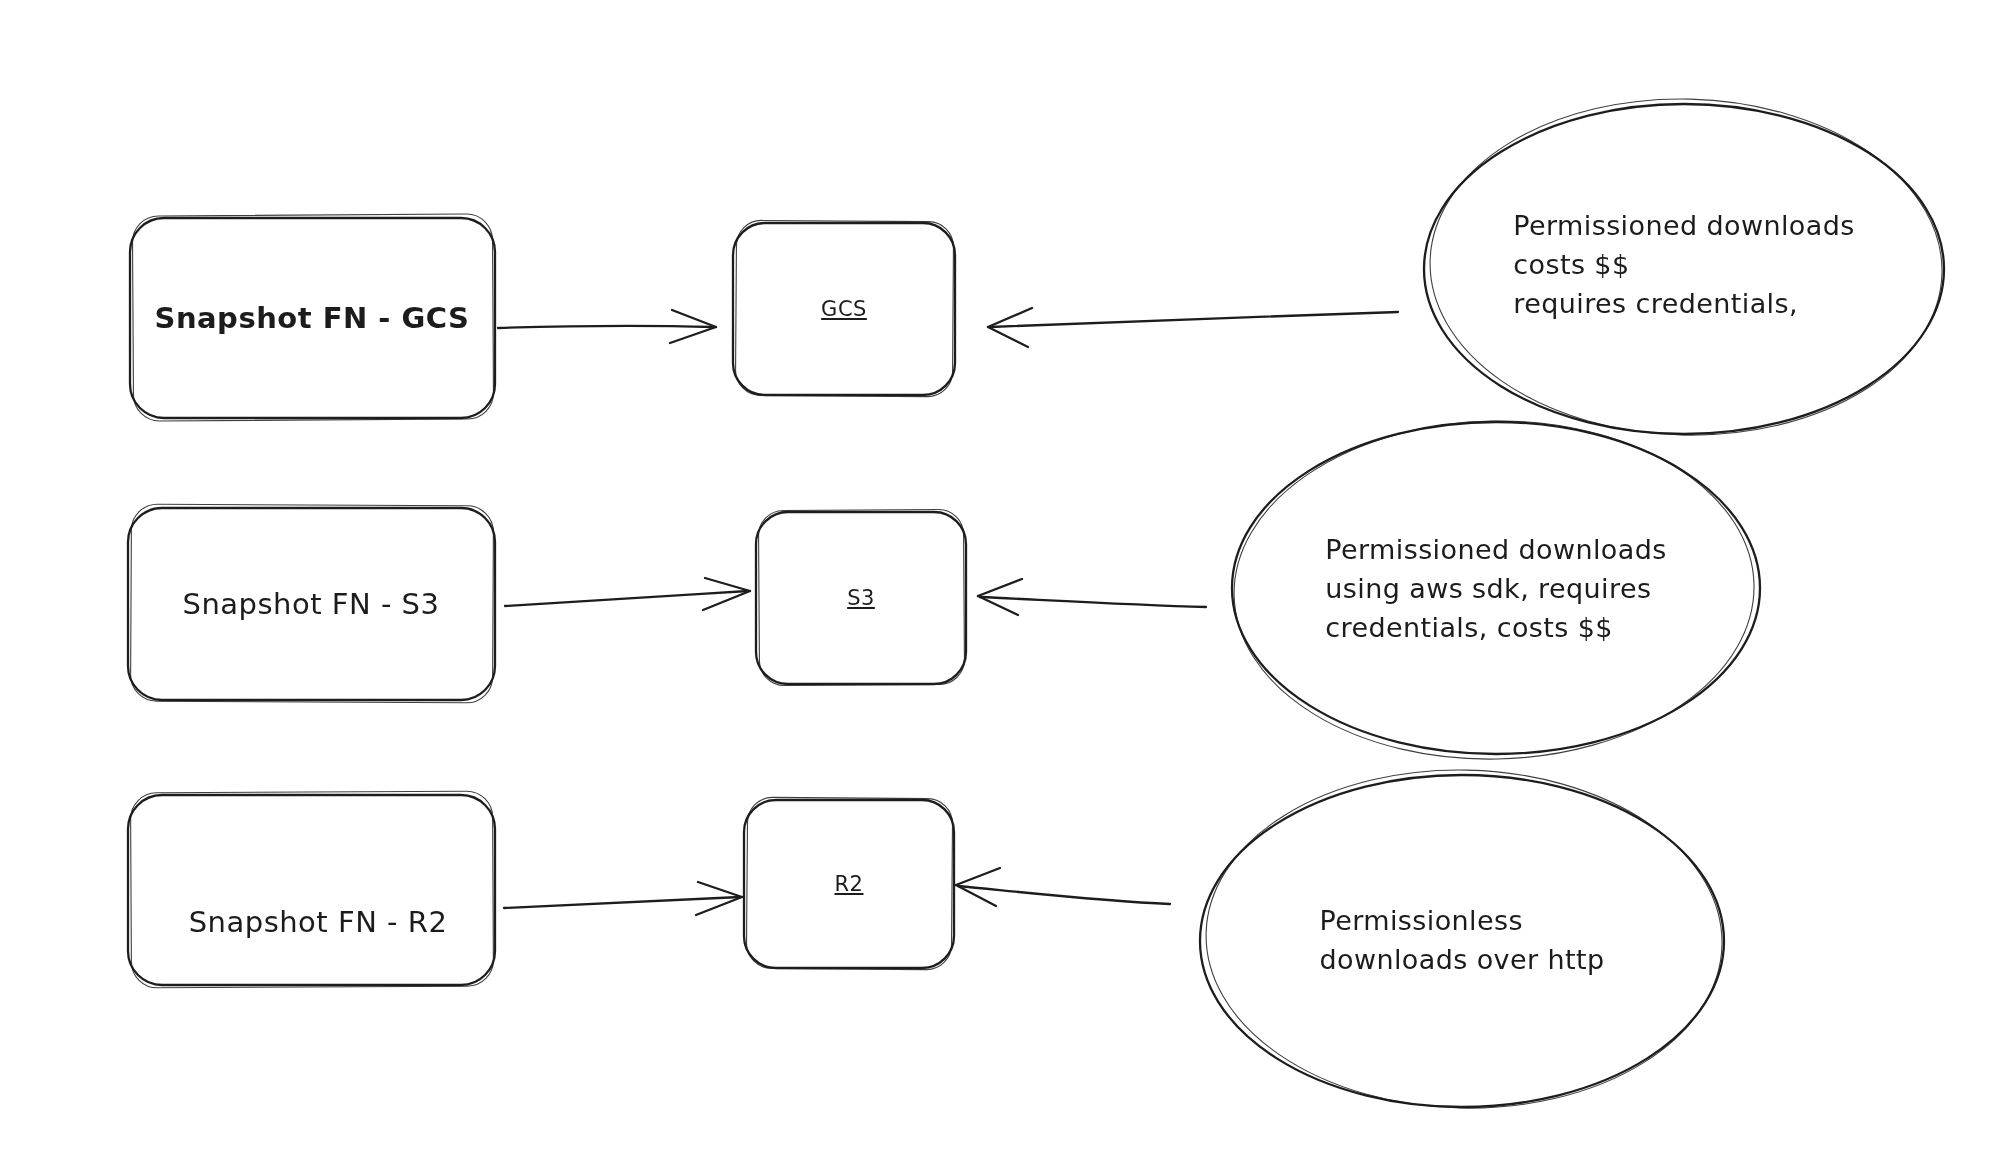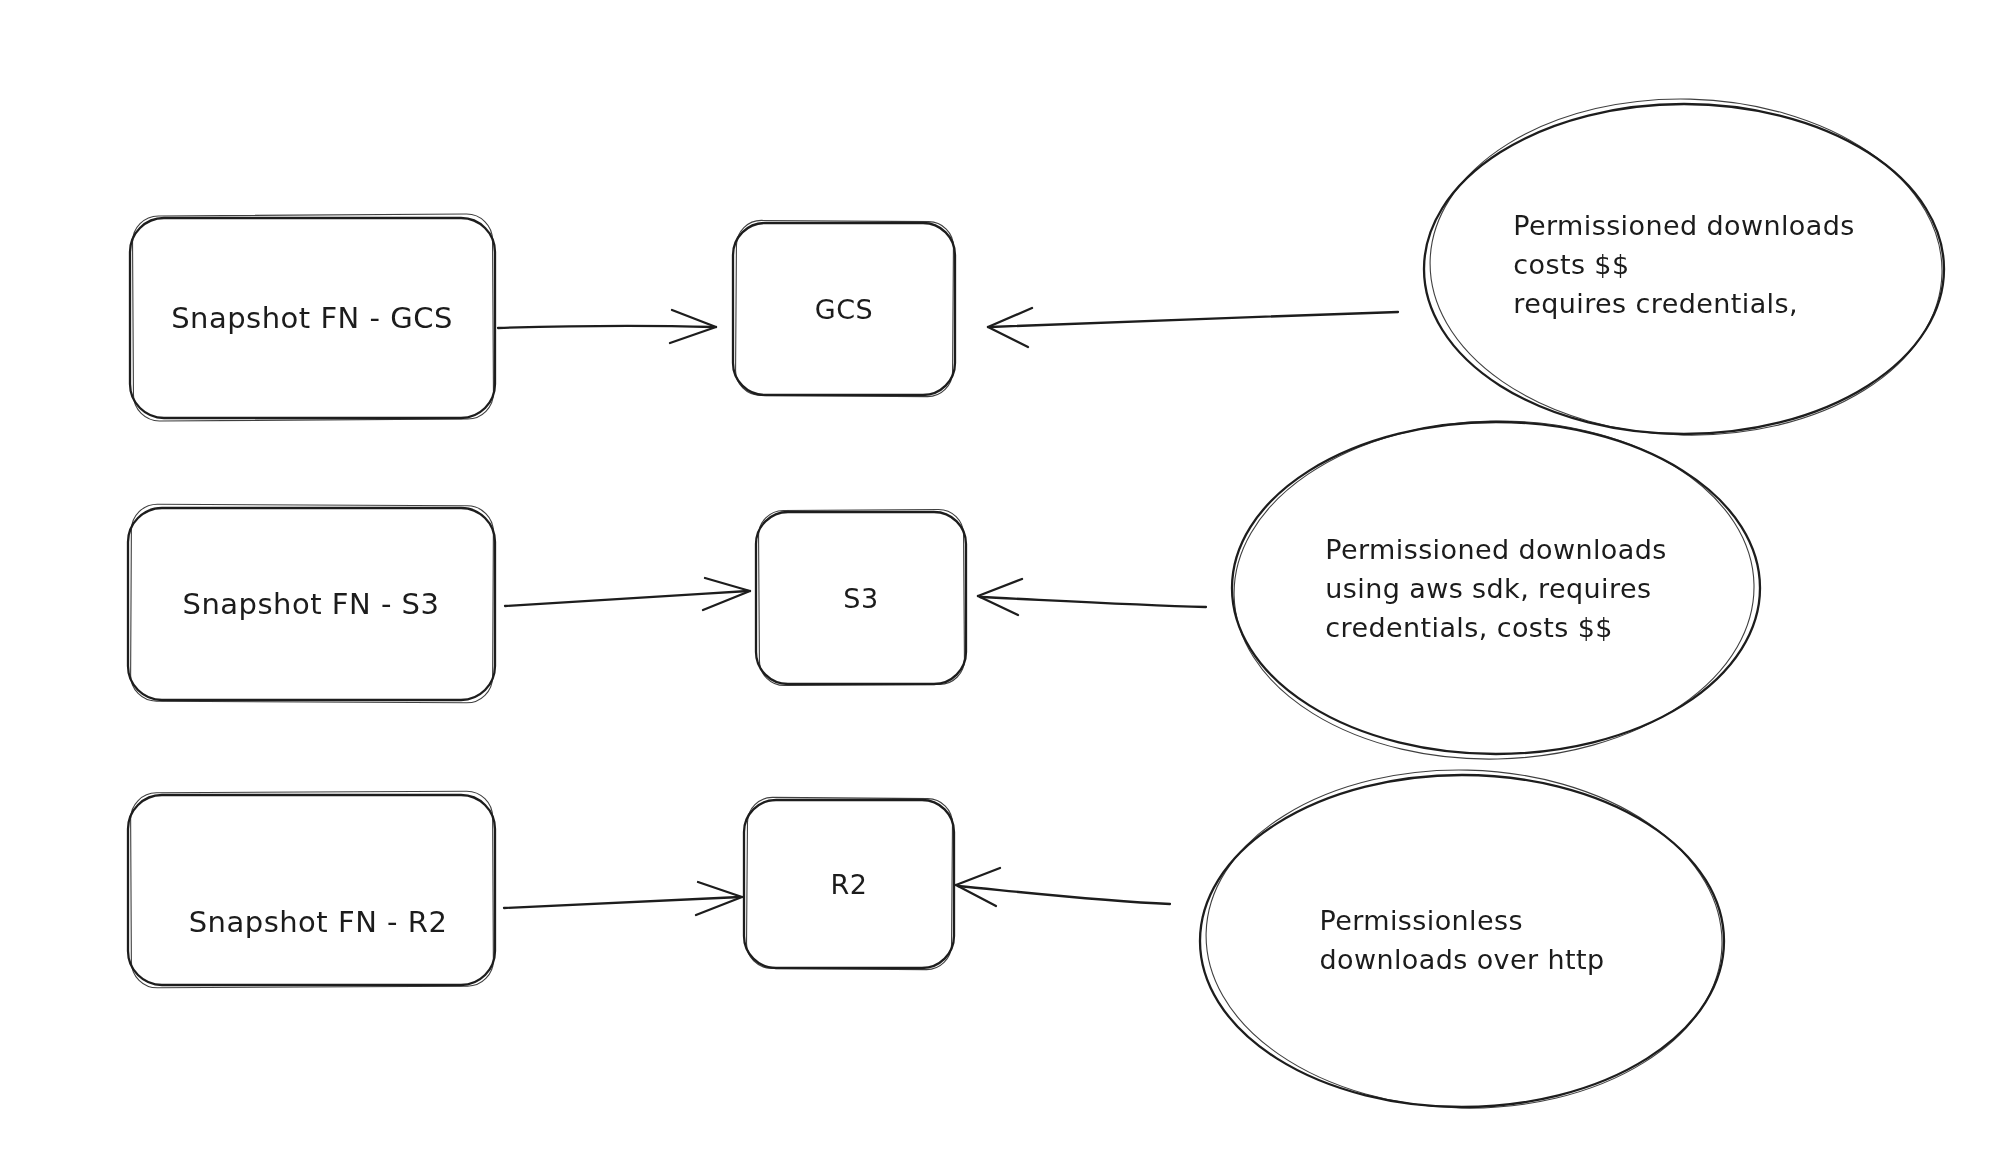--- a/index.html
+++ b/index.html
@@ -39,21 +39,22 @@
   .label {
     position: absolute;
     transform: translate(-50%, -50%);
     white-space: nowrap;
     letter-spacing: 0.5px;
   }
   .source-label {
     font-size: 29px;
   }
   .target-label {
-    font-size: 27px;
+    font-size: 21px;
+    text-decoration: underline;
   }
   .note {
     position: absolute;
     transform: translate(-50%, -50%);
     font-size: 27px;
     line-height: 39px;
     letter-spacing: 0.4px;
   }
   .note-line {
     white-space: nowrap;
@@ -129,21 +130,21 @@
       <path class="ink" d="M1170 904 C 1100 901, 1030 893, 958 886"></path>
       <path class="ink" d="M1000 868 L956 885"></path>
       <path class="ink" d="M996 906 L956 885"></path>
     </g>
     <g>
       <ellipse class="ink" cx="1462" cy="941" rx="262" ry="166"></ellipse>
       <ellipse class="ink2" cx="1464" cy="939" rx="258" ry="169" transform="rotate(1.3 1462 941)"></ellipse>
     </g>
   </svg>
 
-  <div class="label source-label" style="left:312px; top:318px;">Snapshot FN - GCS</div>
+  <div class="label source-label" style="left:312px; top:318px;font-weight:bold;">Snapshot FN - GCS</div>
   <div class="label target-label" style="left:844px; top:309px;">GCS</div>
   <div class="note" style="left:1684px; top:264px;">
     <div class="note-line">Permissioned downloads</div>
     <div class="note-line">costs $$</div>
     <div class="note-line">requires credentials,</div>
   </div>
 
   <div class="label source-label" style="left:311px; top:604px;">Snapshot FN - S3</div>
   <div class="label target-label" style="left:861px; top:598px;">S3</div>
   <div class="note" style="left:1496px; top:588px;">

